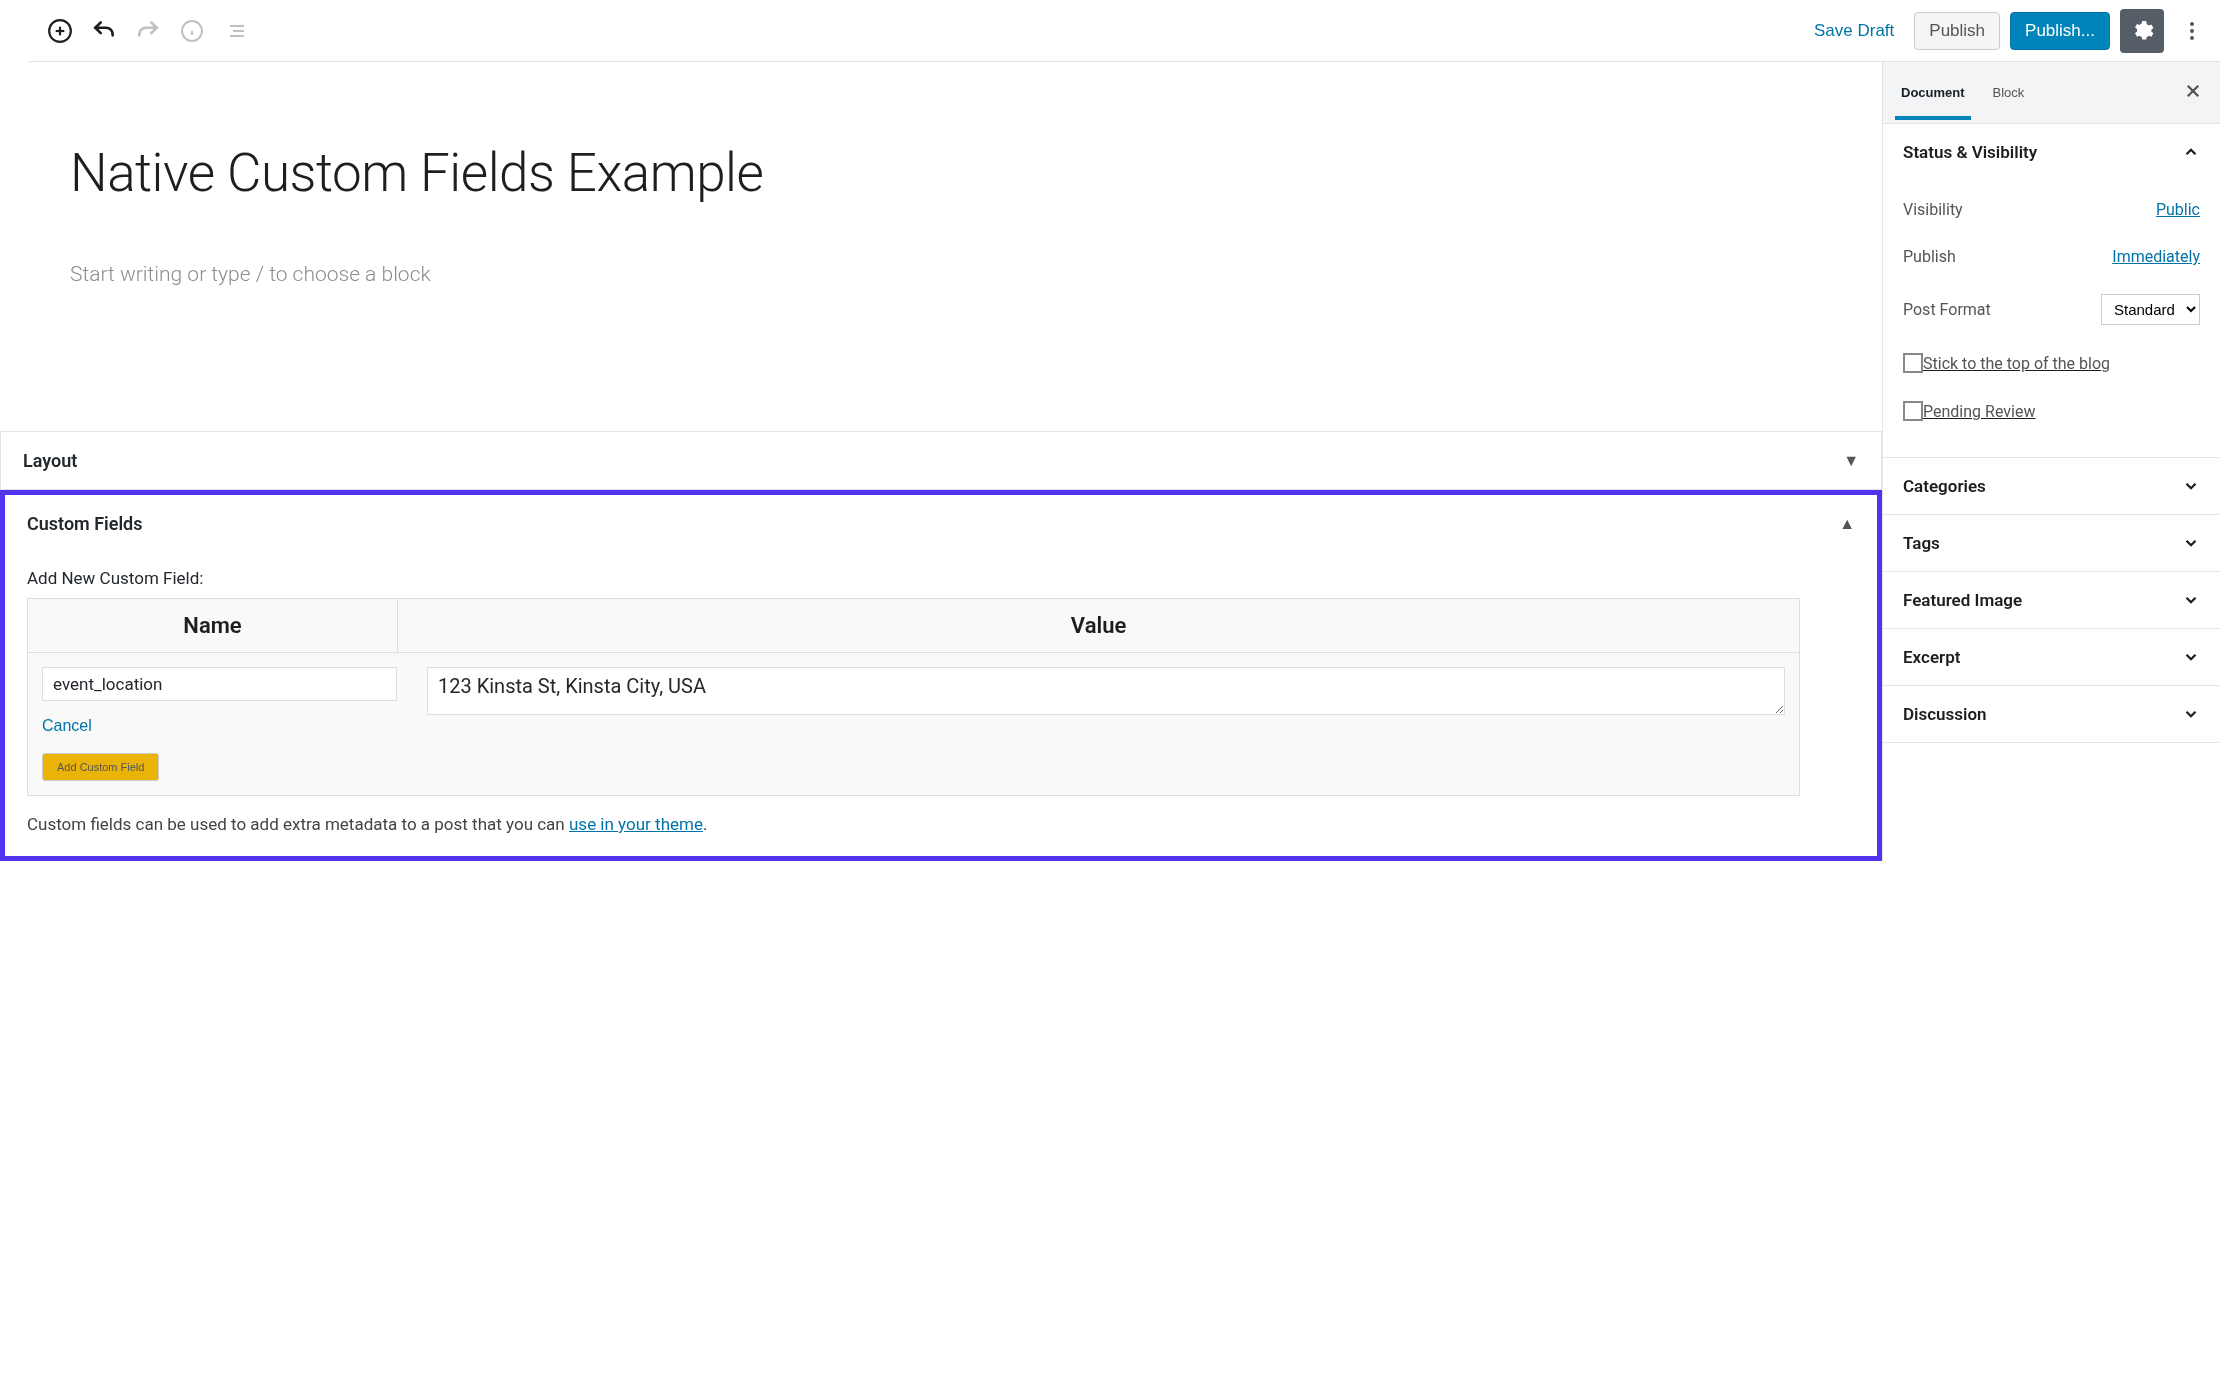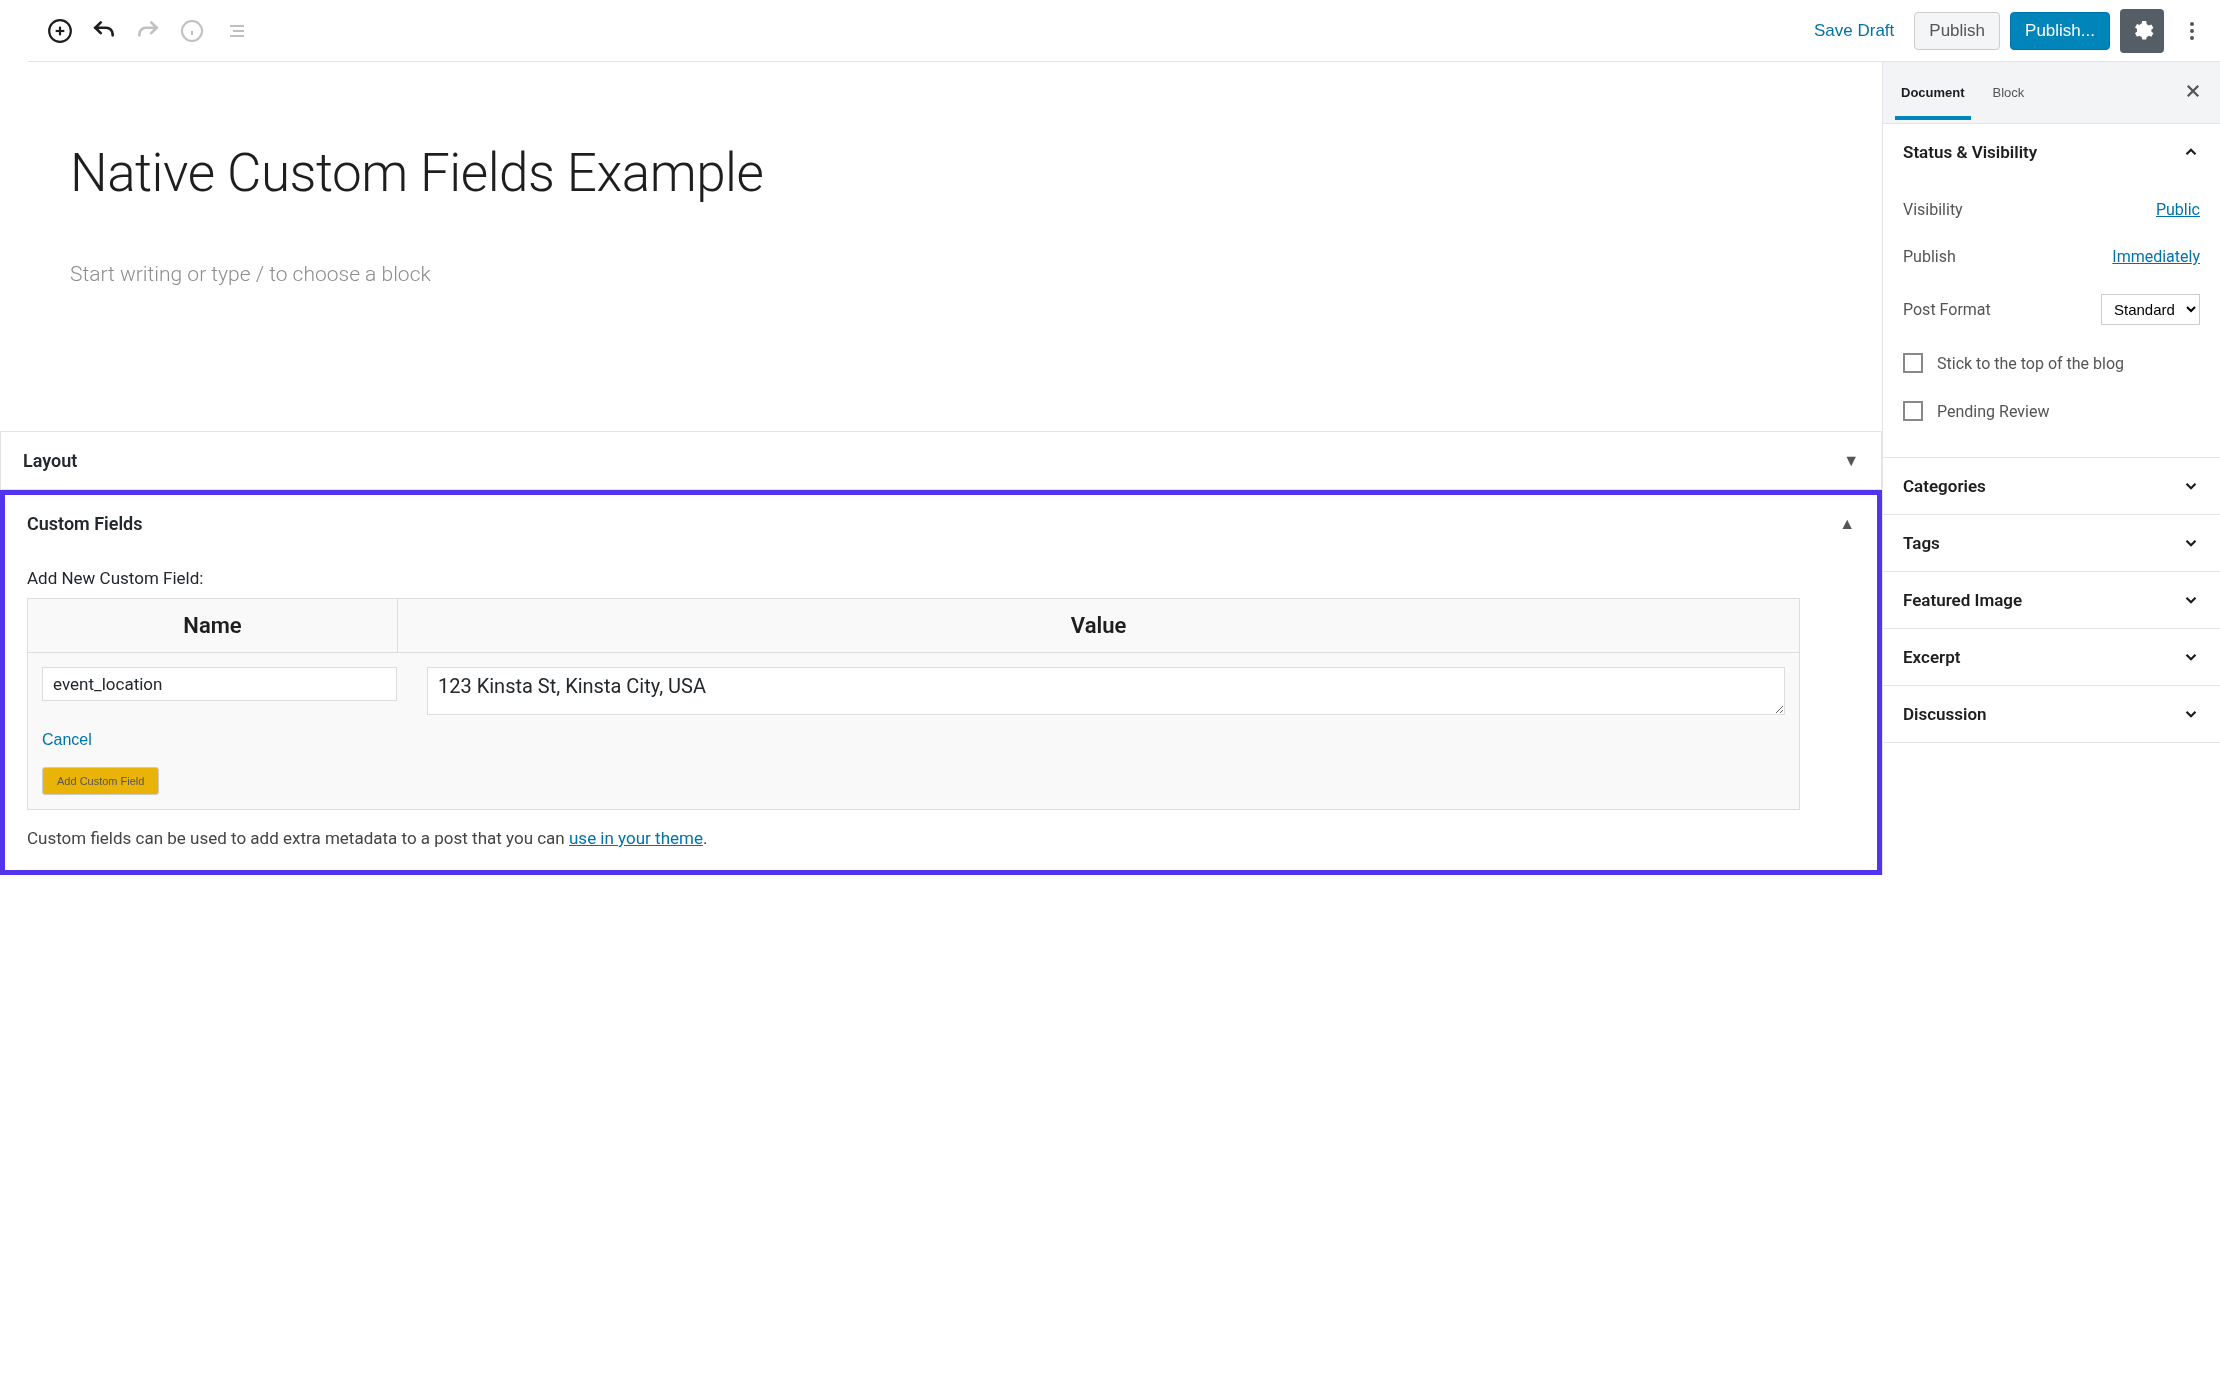--- a/index.html
+++ b/index.html
@@ -30,21 +30,21 @@
 .metabox-title { font-size: 18px; font-weight: 600; color: #23282d; }
 .metabox-toggle { color: #555; }
 .metabox-body { padding: 0 22px 22px 22px; }
 .highlight-box { border: 5px solid #5333ed; }
 .cf-section-title { font-size: 17px; color: #23282d; margin: 16px 0 10px 0; }
 .cf-table { width: 97%; border: 1px solid #ddd; background: #f9f9f9; }
 .cf-thead { display: flex; border-bottom: 1px solid #ddd; }
 .cf-th { flex: 1; text-align: center; font-weight: 600; padding: 14px; font-size: 22px; }
 .cf-th.name-col { flex: 0 0 370px; border-right: 1px solid #ddd; }
 .cf-row { display: flex; padding: 14px; gap: 30px; }
-.cf-name-cell { flex: 0 0 355px; display:flex; flex-direction:column; gap:26px; }
+.cf-name-cell { flex: 0 0 355px; display:flex; flex-direction:column; gap:12px; }
 .cf-value-cell { flex: 1; display:flex; flex-direction:column; }
 .cf-input { width: 100%; padding: 6px 10px; font-size: 17px; border: 1px solid #ddd; background:#fff; font-family:inherit; color:#23282d; }
 .cf-textarea { width: 100%; height: 48px; padding: 6px 10px; font-size: 20px; border: 1px solid #ddd; background:#fff; font-family:inherit; resize: both; color:#23282d; }
 .cancel-link { color: #0073aa; font-size: 16px; background:none; border:none; cursor:pointer; text-align:left; padding:4px 0; }
 .add-cf-btn { margin: 0 14px 14px 14px; padding: 7px 14px; font-size: 11px; background: #eab308; border: 1px solid #ccc; border-radius: 3px; cursor: pointer; color: #555; }
 .cf-hint { font-size: 17px; color: #444; margin-top: 18px; }
 .cf-hint a { color: #0073aa; text-decoration: underline; }
 
 .sidebar { width: 338px; border-left: 1px solid #e2e4e7; background: #fff; }
 .sidebar-tabs { display: flex; align-items: center; background: #f3f4f5; border-bottom: 1px solid #e2e4e7; height: 62px; padding: 0 18px; }
@@ -54,21 +54,21 @@
 .close-sidebar { margin-left: auto; background:none; border:none; cursor:pointer; color:#555; font-size:22px; }
 
 .panel { border-bottom: 1px solid #e2e4e7; }
 .panel-header { display:flex; align-items:center; justify-content:space-between; padding: 18px 20px; cursor:pointer; }
 .panel-title { font-size: 17px; font-weight: 600; color: #1e1e1e; }
 .panel-body { padding: 6px 20px 22px 20px; }
 .panel-row { display:flex; align-items:center; justify-content:space-between; padding: 14px 0; }
 .panel-label { font-size: 16px; color: #555; }
 .panel-link { color: #0073aa; font-size: 16px; text-decoration: underline; }
 .select-box { padding: 5px 8px; font-size: 15px; border: 1px solid #ccc; background: #fff; }
-.checkbox-row { display:flex; align-items:center; gap: 14px; padding: 14px 0; }
+.checkbox-row { display:flex; align-items:center; padding: 14px 0; text-decoration: underline; }
 .checkbox { width: 20px; height: 20px; border: 2px solid #888; background:#fff; }
 .chevron { width:18px; height:18px; }
 </style>
 </head>
 <body>
 
 <div class="toolbar">
   <div class="toolbar-left">
     <button class="tb-btn dark">
       <svg width="26" height="26" viewBox="0 0 24 24" fill="none" stroke="currentColor" stroke-width="2">

